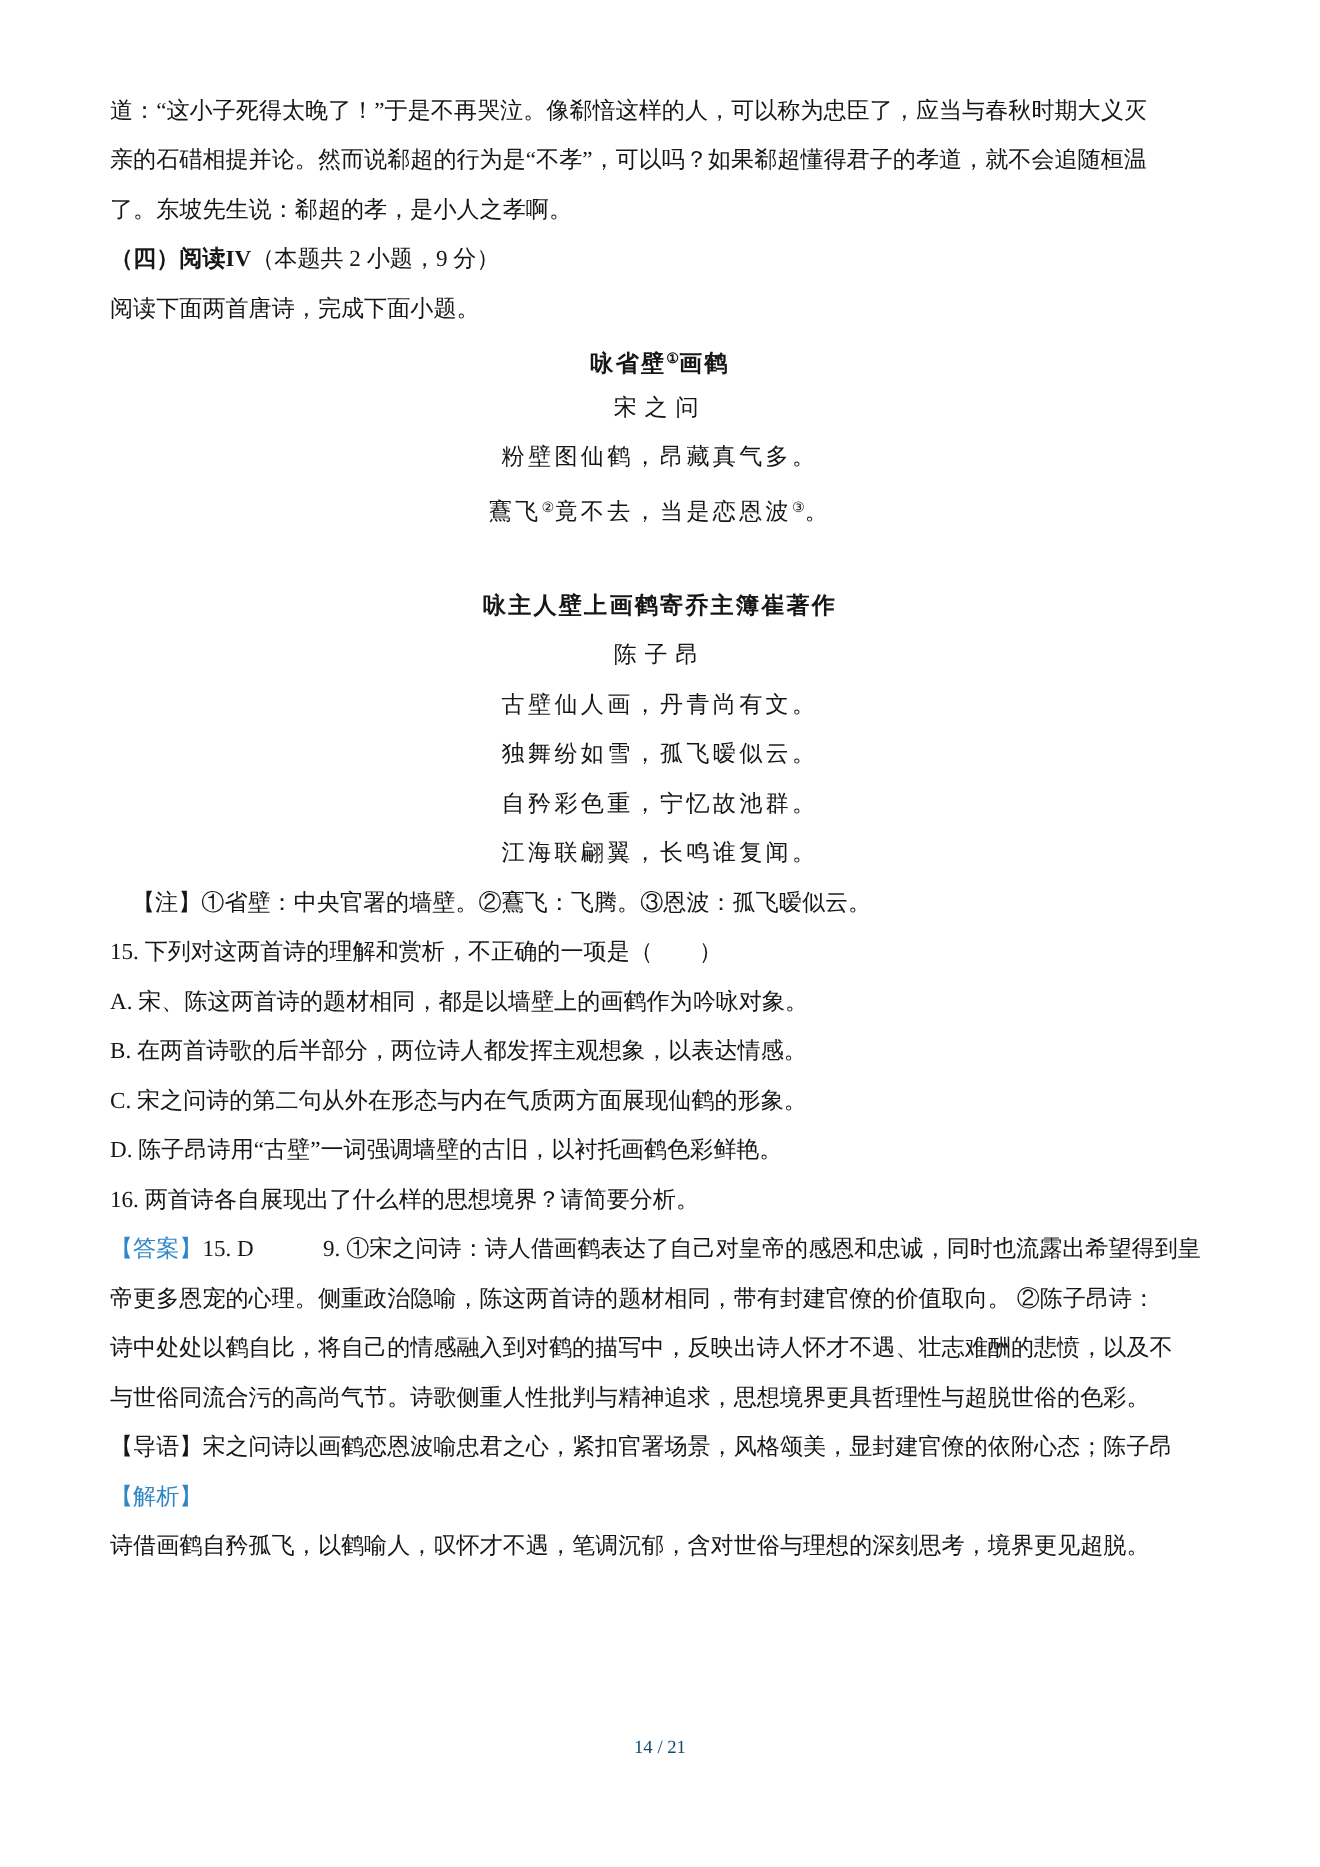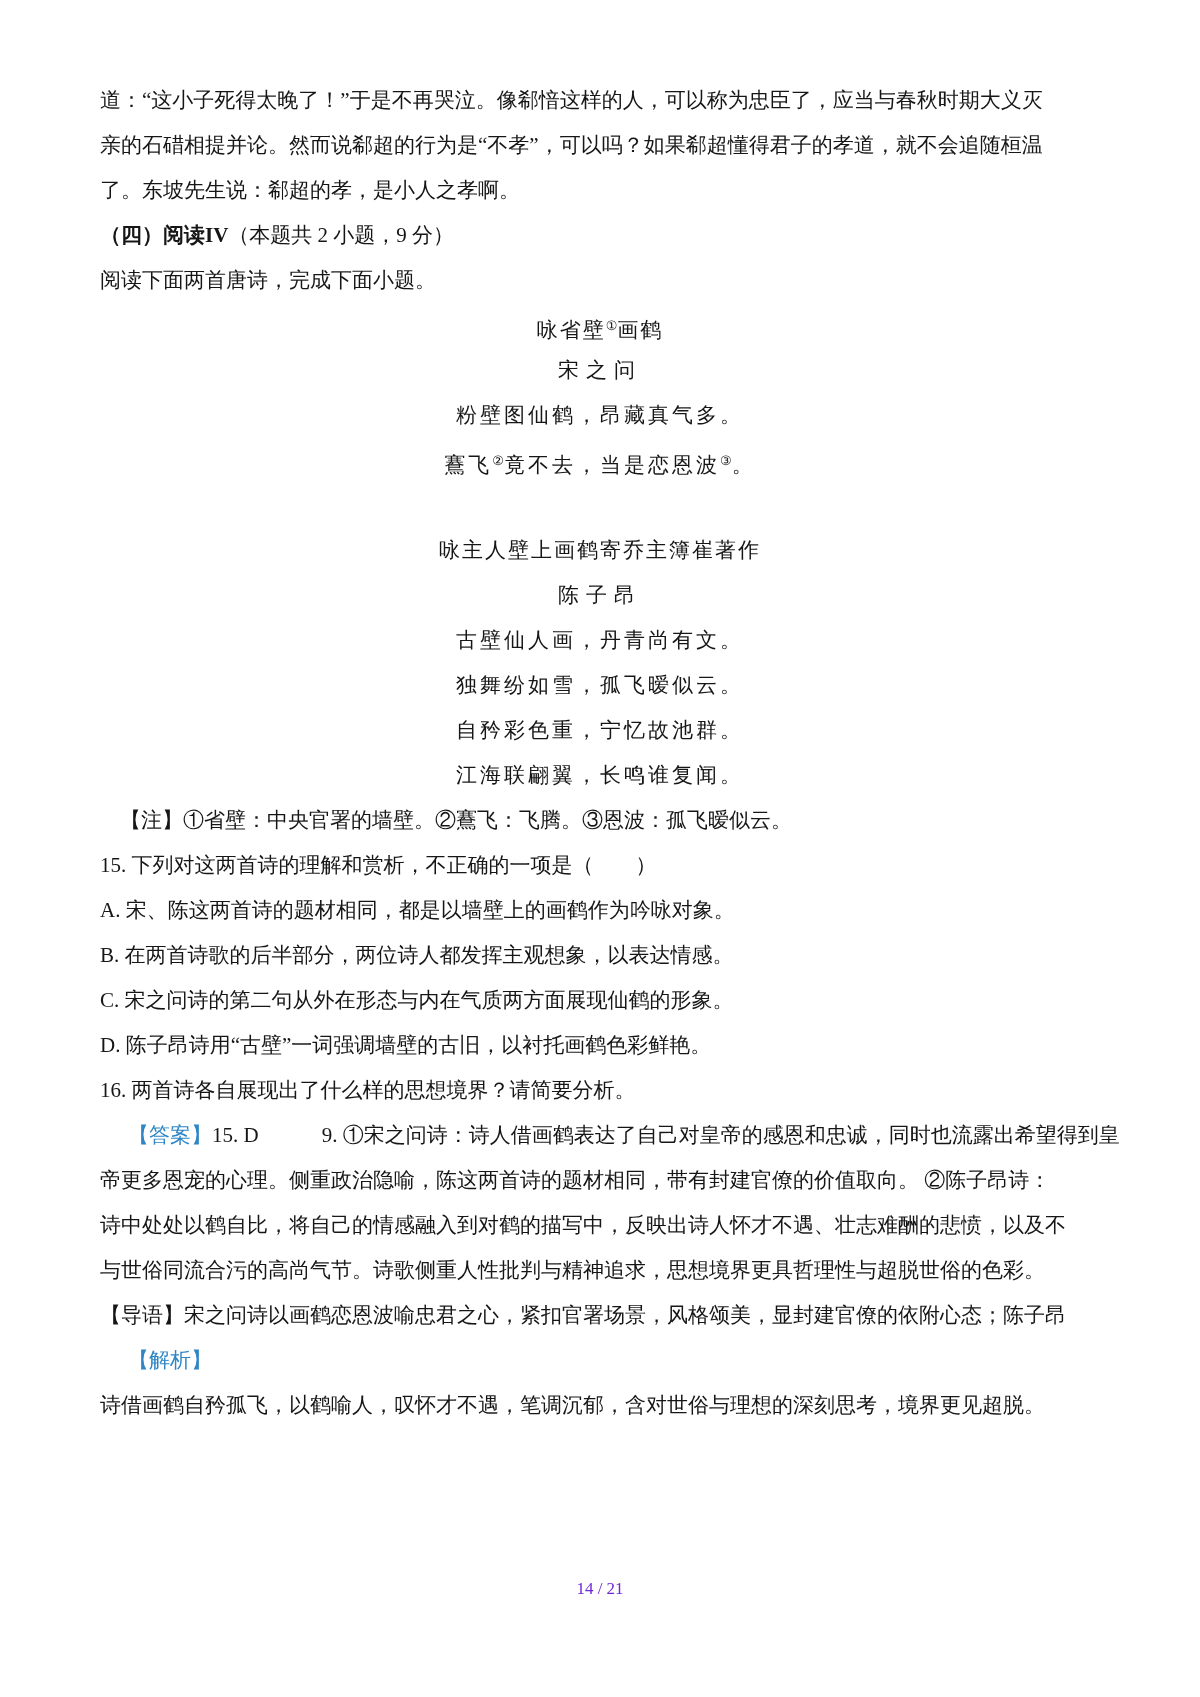--- a/index.html
+++ b/index.html
@@ -16,35 +16,35 @@
   .content { padding: 78px 100px 0 100px; }
   .row {
     height: 45px;
     line-height: 45px;
     font-size: 21px;
     white-space: pre;
   }
   .gap-row { height: 45px; }
   .center { text-align: center; }
   .bold { font-weight: bold; }
-  .poem-title { font-weight: normal; letter-spacing: 2px; }
+  .poem-title { font-weight: bold; letter-spacing: 2px; }
   .poem-line { letter-spacing: 3px; }
   .poem-author { letter-spacing: 7px; }
   .sup { font-size: 13px; vertical-align: 7px; letter-spacing: 0; }
-  .blue { color: #2E86C5; margin-left: 28px; }
+  .blue { color: #2E86C5; }
   .indent-1 { padding-left: 20px; }
   .footer {
     position: absolute;
     left: 0;
     top: 1578px;
     width: 100%;
     text-align: center;
     font-size: 17px;
     line-height: 22px;
-    color: #6d28d9;
+    color: #0c4a6e;
   }
 </style>
 </head>
 <body>
 
 <div class="page">
   <div class="content">
 
     <div class="row">道：“这小子死得太晚了！”于是不再哭泣。像郗愔这样的人，可以称为忠臣了，应当与春秋时期大义灭</div>
     <div class="row">亲的石碏相提并论。然而说郗超的行为是“不孝”，可以吗？如果郗超懂得君子的孝道，就不会追随桓温</div>

